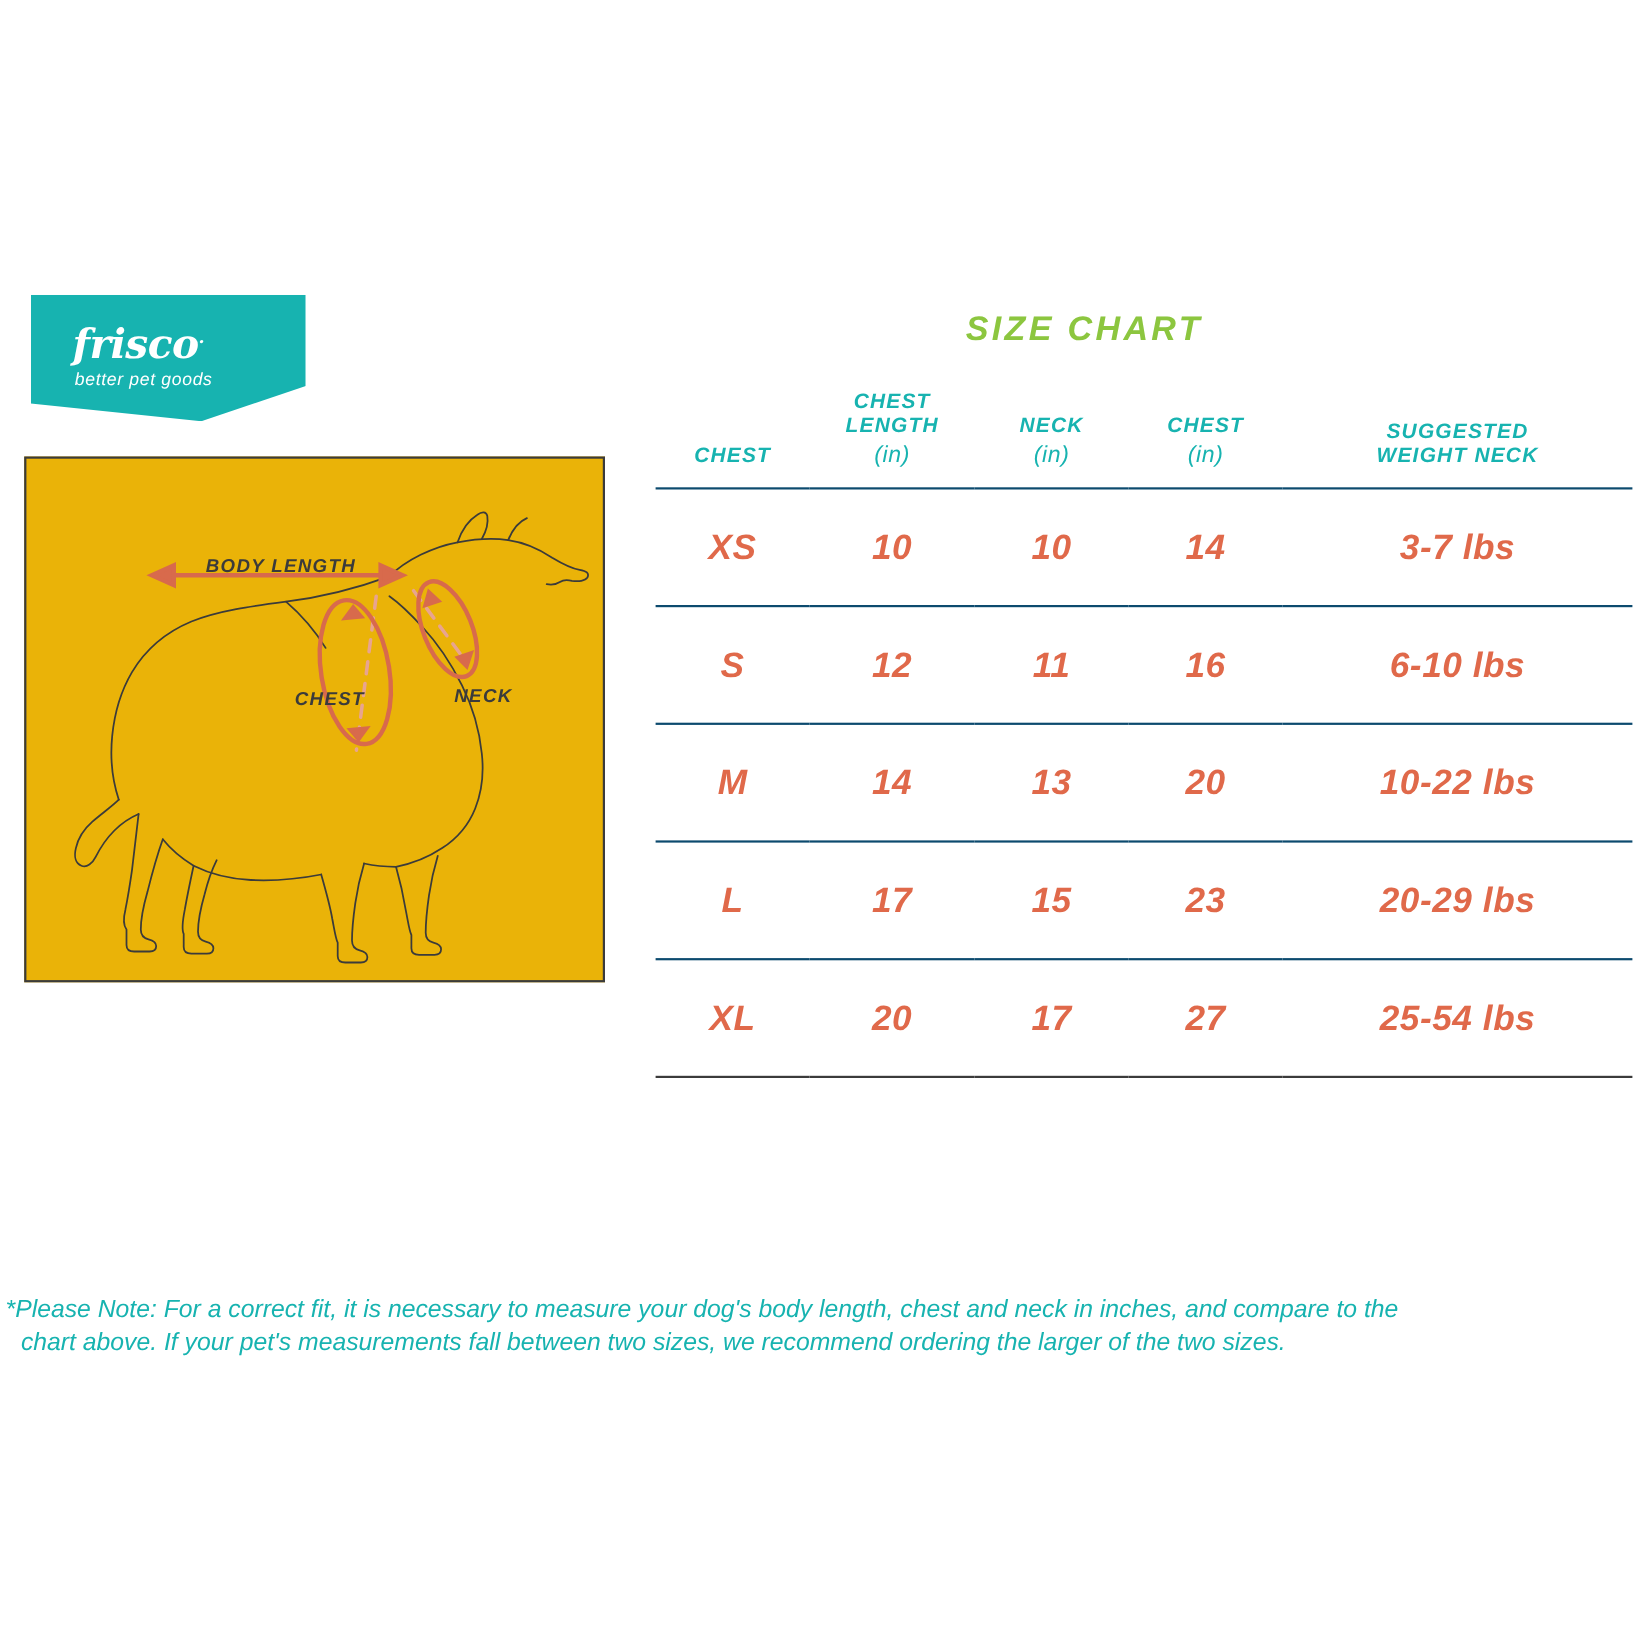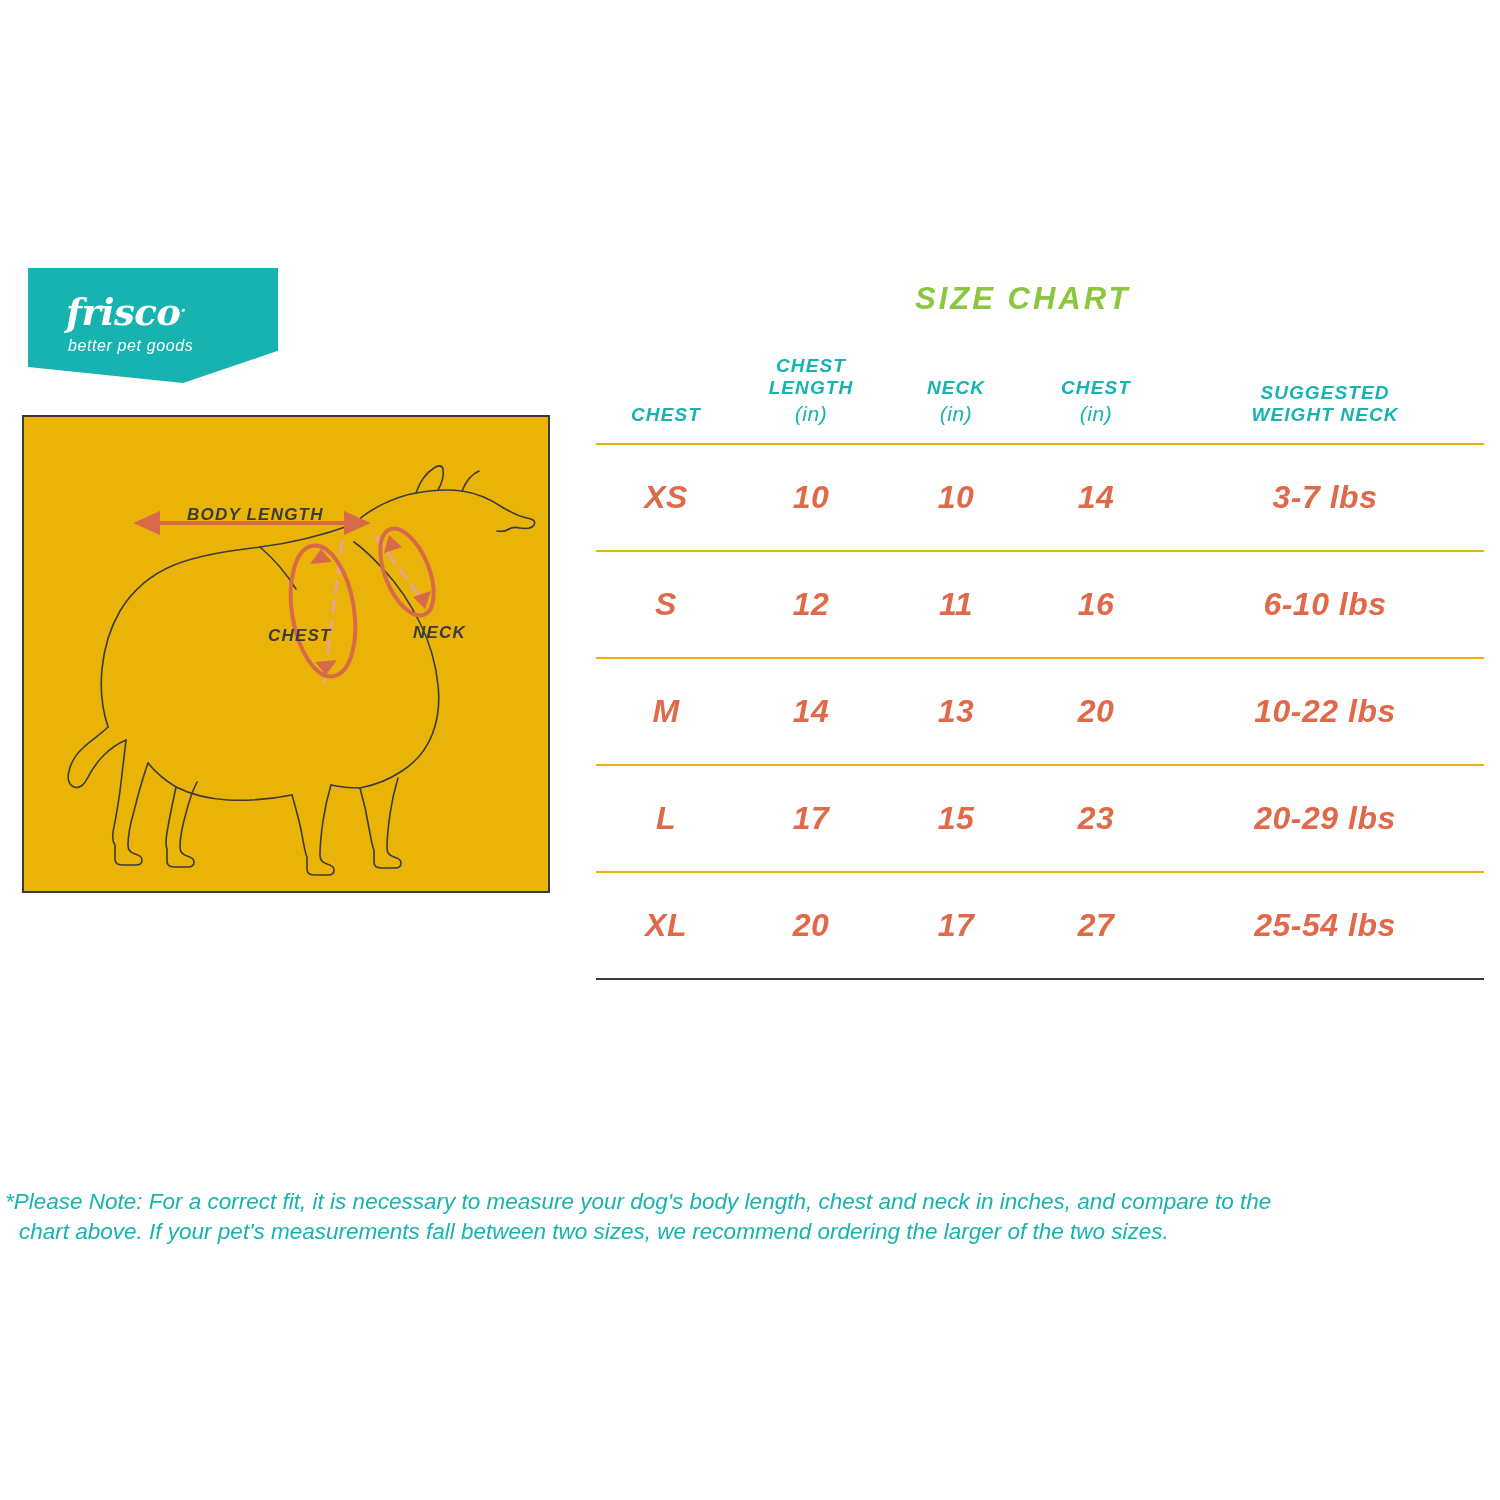--- a/index.html
+++ b/index.html
@@ -88,21 +88,20 @@
 
   
   .chart-title {
     position: absolute;
     left: 878px;
     top: 281px;
     color: #8cc63f;
     font-size: 31px;
     font-weight: bold;
     letter-spacing: 3px;
-    margin-left: 37px;
   }
   .table-area {
     position: absolute;
     left: 596px;
     top: 355px;
     width: 888px;
   }
   table.size-table {
     border-collapse: collapse;
     width: 888px;
@@ -124,42 +123,41 @@
     font-weight: normal;
     letter-spacing: 0.5px;
     padding-top: 2px;
   }
   table.size-table td {
     color: #e0694a;
     font-size: 32px;
     font-weight: bold;
     text-align: center;
     height: 103px;
-    border-top: 2px solid #eab308;
+    border-top: 2px solid #0c4a6e;
     letter-spacing: 0.5px;
   }
   table.size-table tbody tr:last-child td {
     border-bottom: 2px solid #3b3b3b;
   }
   col.c-size { width: 140px; }
   col.c-back { width: 150px; }
   col.c-neck { width: 140px; }
   col.c-chest { width: 140px; }
   col.c-weight { width: 318px; }
 
   
   .note {
     position: absolute;
     left: 5px;
     top: 1175px;
     width: 1490px;
     color: #17b3b0;
     font-size: 22.5px;
     line-height: 1.35;
-    margin-top: 12px;
   }
   .note .indent { display: block; padding-left: 14px; }
 </style>
 </head>
 <body>
 
 <div class="page">
 
   <div class="logo-wrap">
     <div class="logo-shape"></div>

